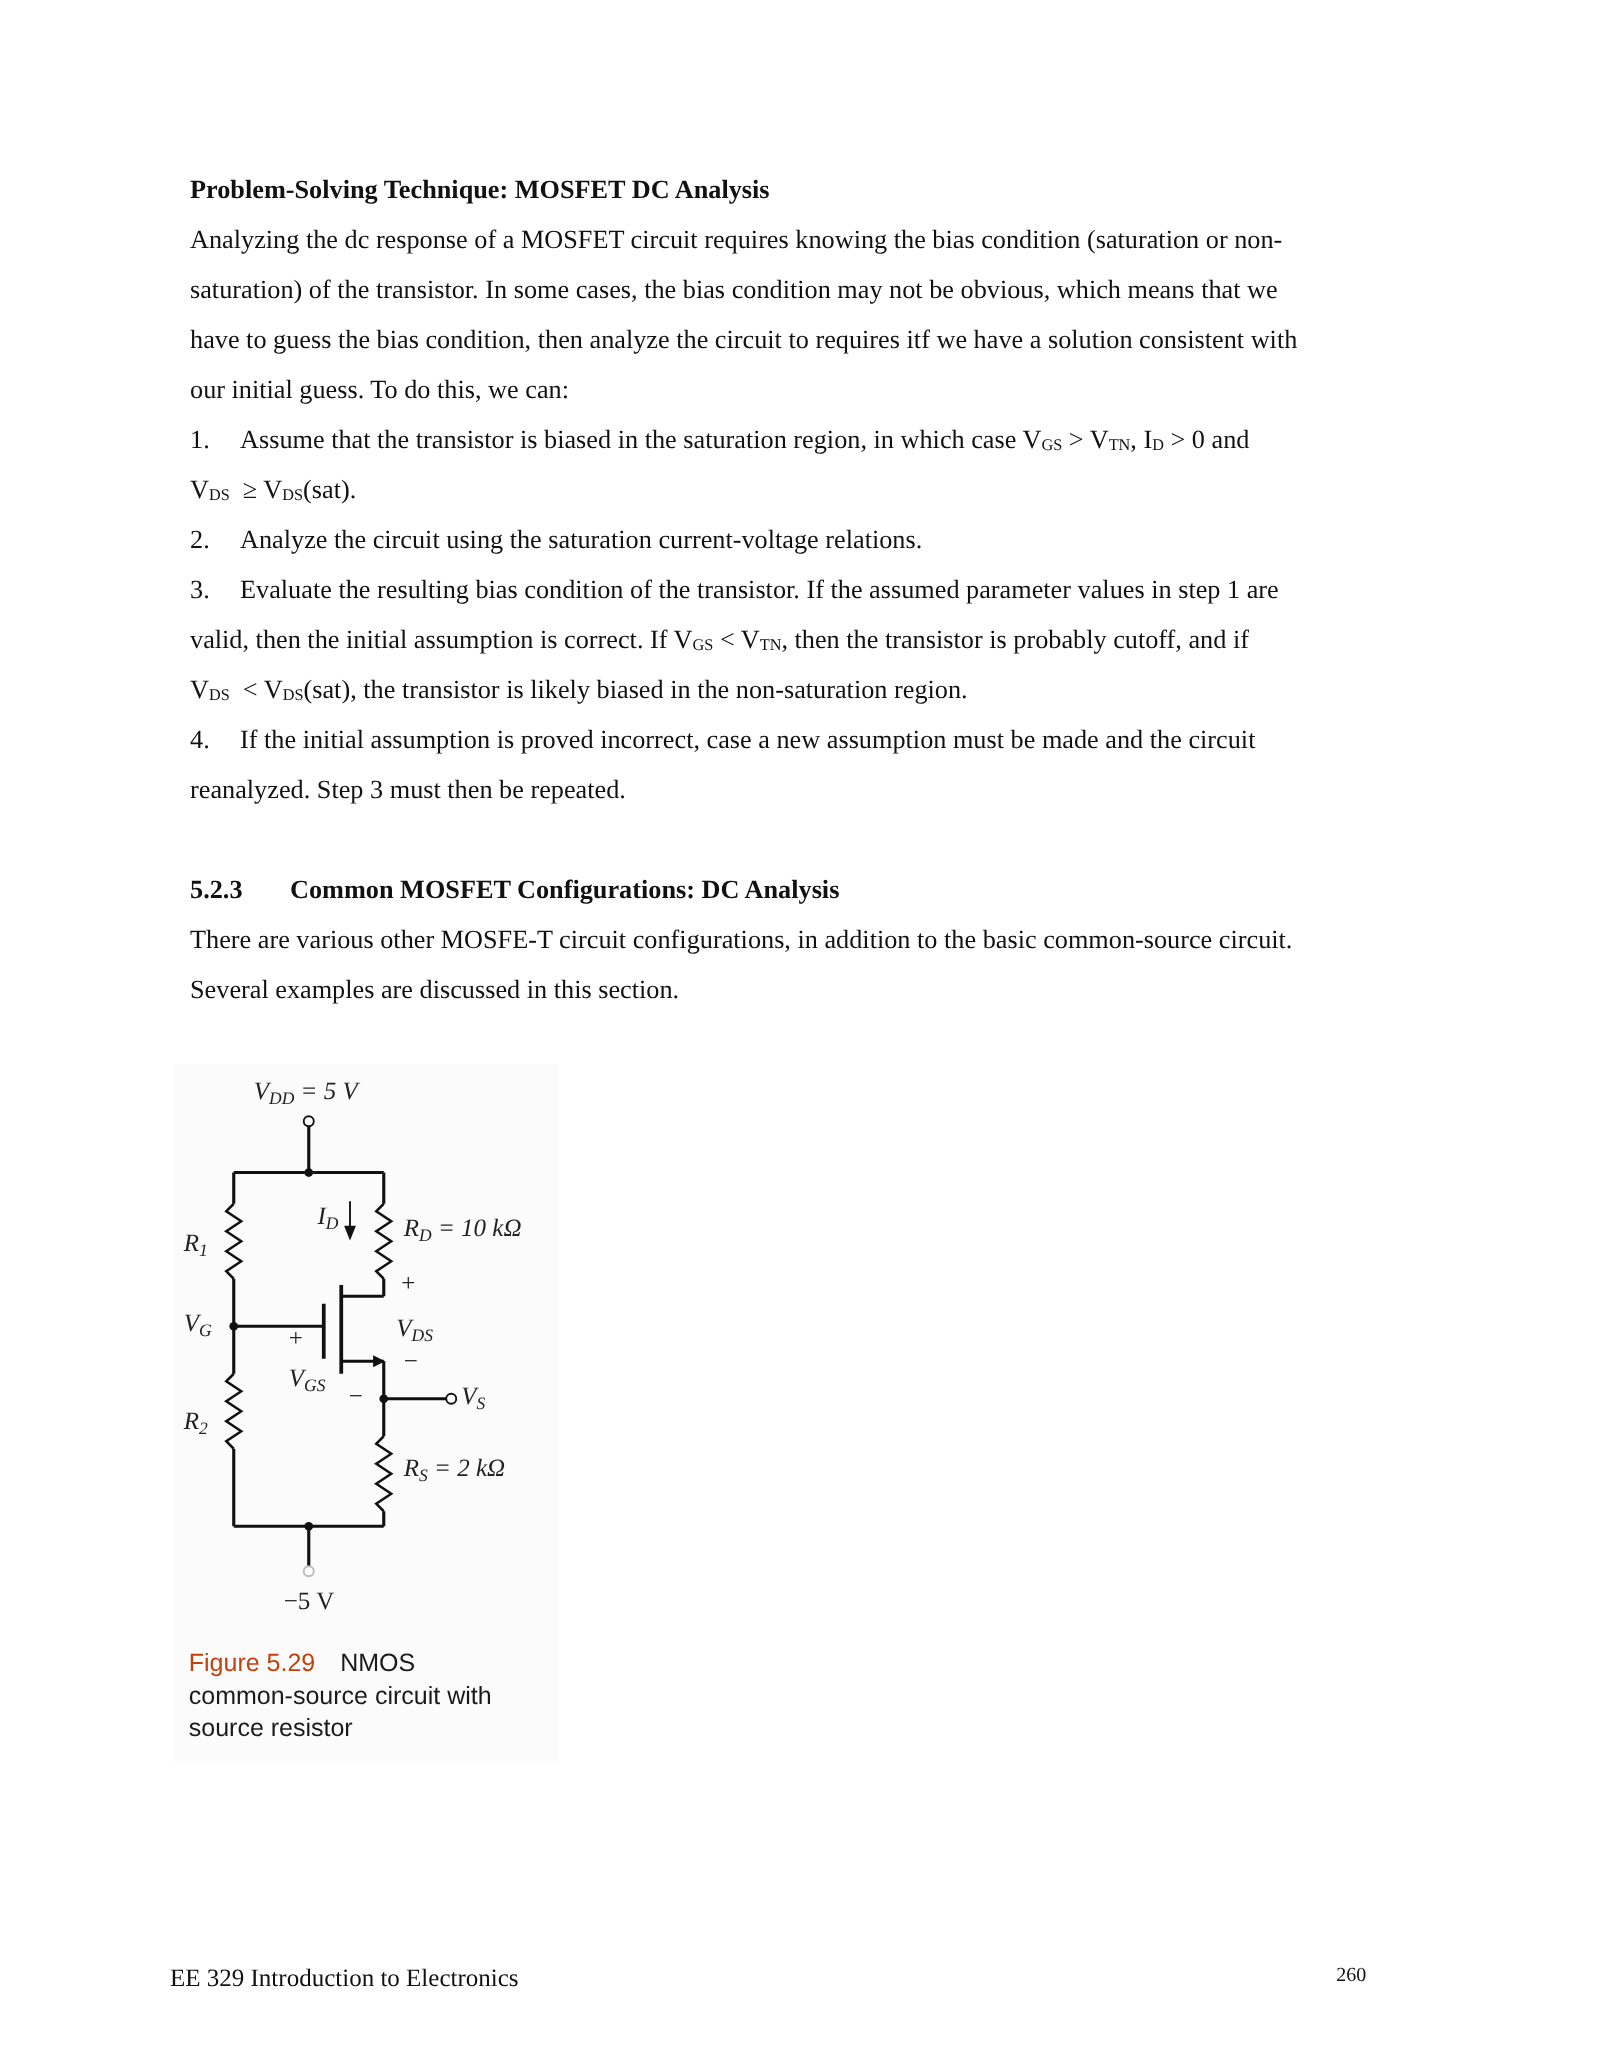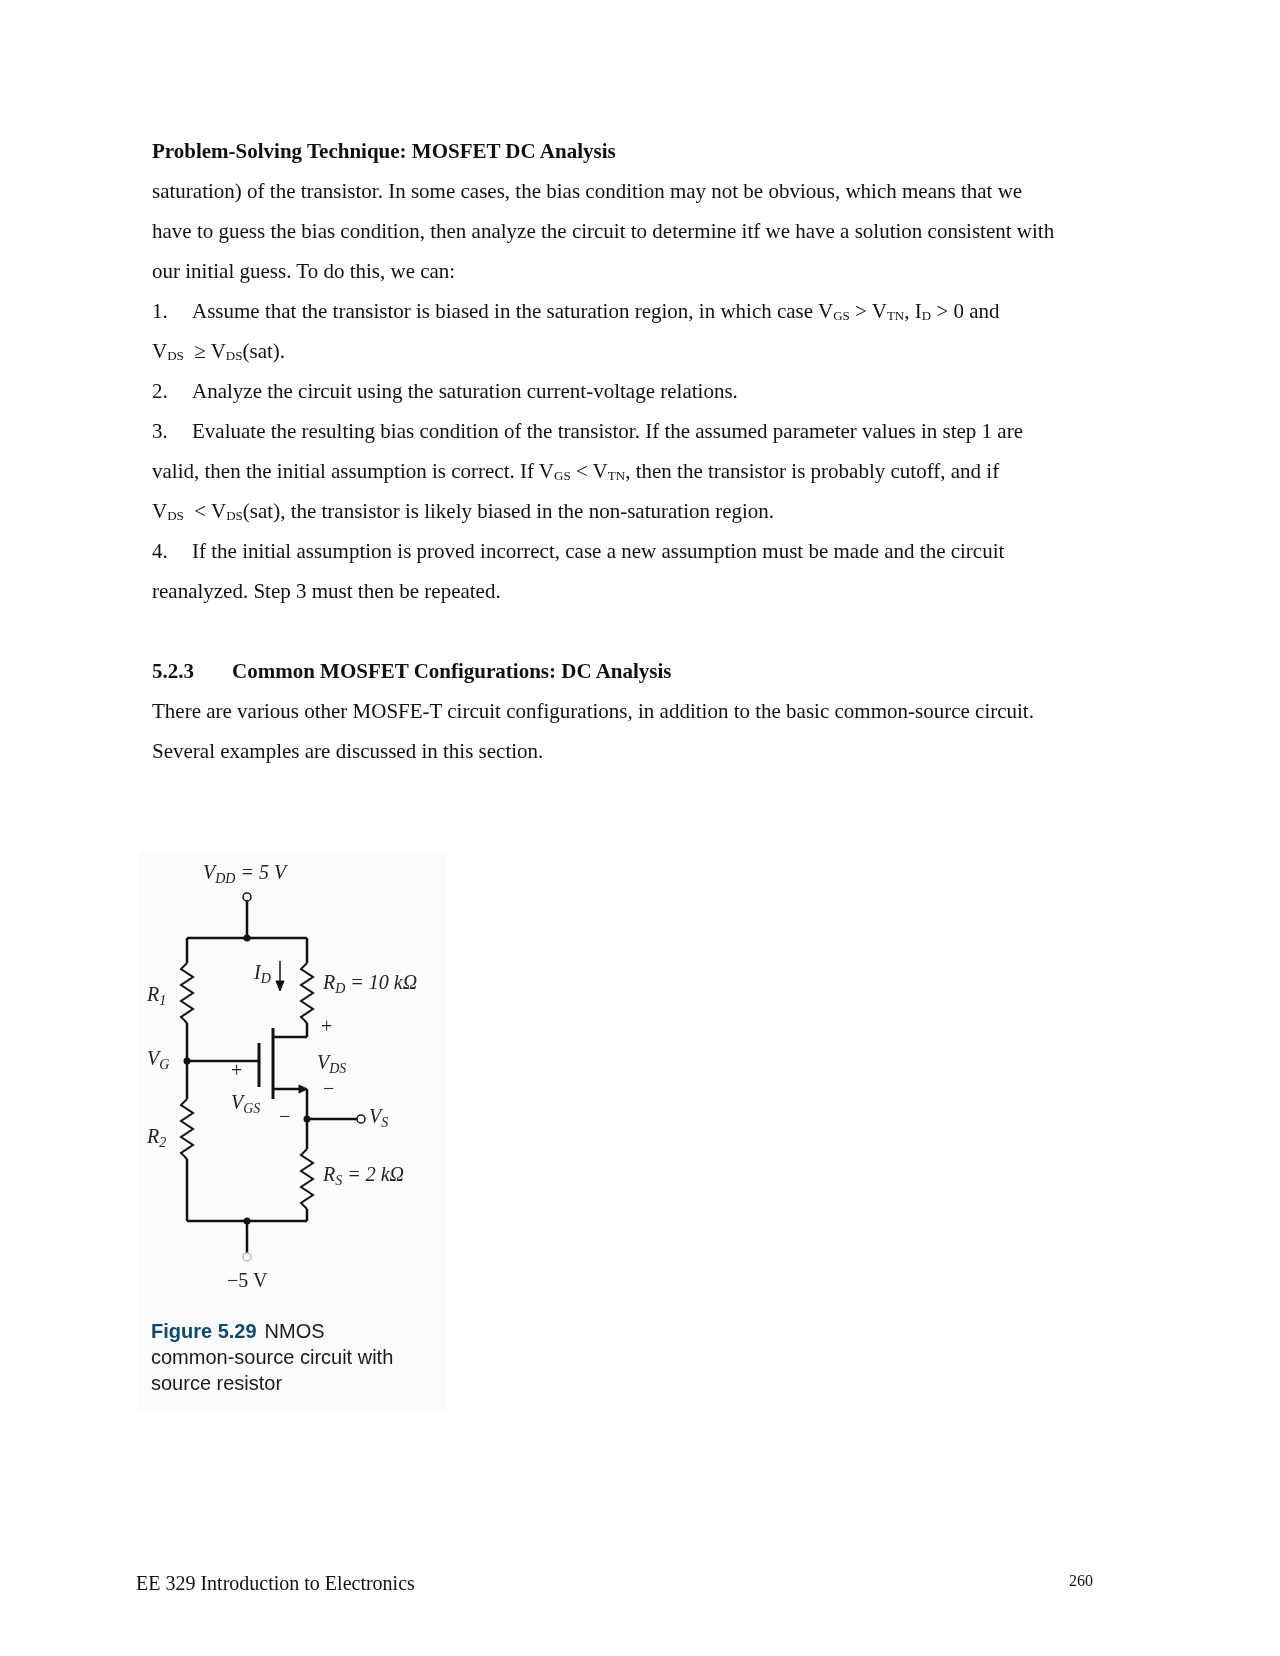--- a/index.html
+++ b/index.html
@@ -9,34 +9,35 @@
   .line { font-size: 21px; line-height: 40px; white-space: nowrap; }
   .h { font-weight: bold; }
   .num { display: inline-block; width: 40px; }
   .sec-num { display: inline-block; width: 80px; }
   sub { font-size: 13px; vertical-align: -2px; line-height: 0; }
   .gap { height: 40px; }
   .figure { position: absolute; left: 139px; top: 851px; width: 308px; height: 559px; background: #fbfbfb; }
   .figure svg { position: absolute; left: 0; top: 0; }
   .caption { position: absolute; left: 12px; top: 467px; font-family: "Liberation Sans", "DejaVu Sans", sans-serif;
              font-size: 20px; line-height: 26px; color: #1a1a1a; }
-  .caption .fig-label { color: #0c4a6e; font-weight: bold; margin-right: 8px; }
+  .caption .fig-label { color: #c2410c; font-weight: normal; margin-right: 20px; }
   .footer-left { position: absolute; left: 136px; top: 1572px; font-size: 20px; }
   .footer-right { position: absolute; left: 1069px; top: 1572px; font-size: 16px; }
   .clabel { font-family: "Liberation Serif", "DejaVu Serif", serif; font-style: italic; font-size: 20px; fill: #222; }
   .cval { font-family: "Liberation Serif", "DejaVu Serif", serif; font-size: 20px; fill: #222; }
   .csub { font-size: 14px; font-style: italic; }
 </style>
 </head>
 <body>
 
 <div class="page">
   <div class="line h">Problem-Solving Technique: MOSFET DC Analysis</div>
+  <div class="line">Analyzing the dc response of a MOSFET circuit requires knowing the bias condition (saturation or non-</div>
   <div class="line">saturation) of the transistor.   In some cases, the bias condition may not be obvious, which means that we</div>
-  <div class="line">have to guess the bias condition, then analyze the circuit to determine itf we have a solution consistent with</div>
+  <div class="line">have to guess the bias condition, then analyze the circuit to requires itf we have a solution consistent with</div>
   <div class="line">our initial guess. To do this, we can:</div>
 
   <div class="line">
     <span class="num">1.</span><span>Assume that the transistor is biased in the saturation region, in which case </span><span>V</span><sub>GS</sub><span> &gt; V</span><sub>TN</sub><span>, I</span><sub>D</sub><span> &gt; 0 and</span>
   </div>
   <div class="line">
     <span>V</span><sub>DS</sub><span style="white-space:pre">  ≥ V</span><sub>DS</sub><span>(sat).</span>
   </div>
 
   <div class="line">

